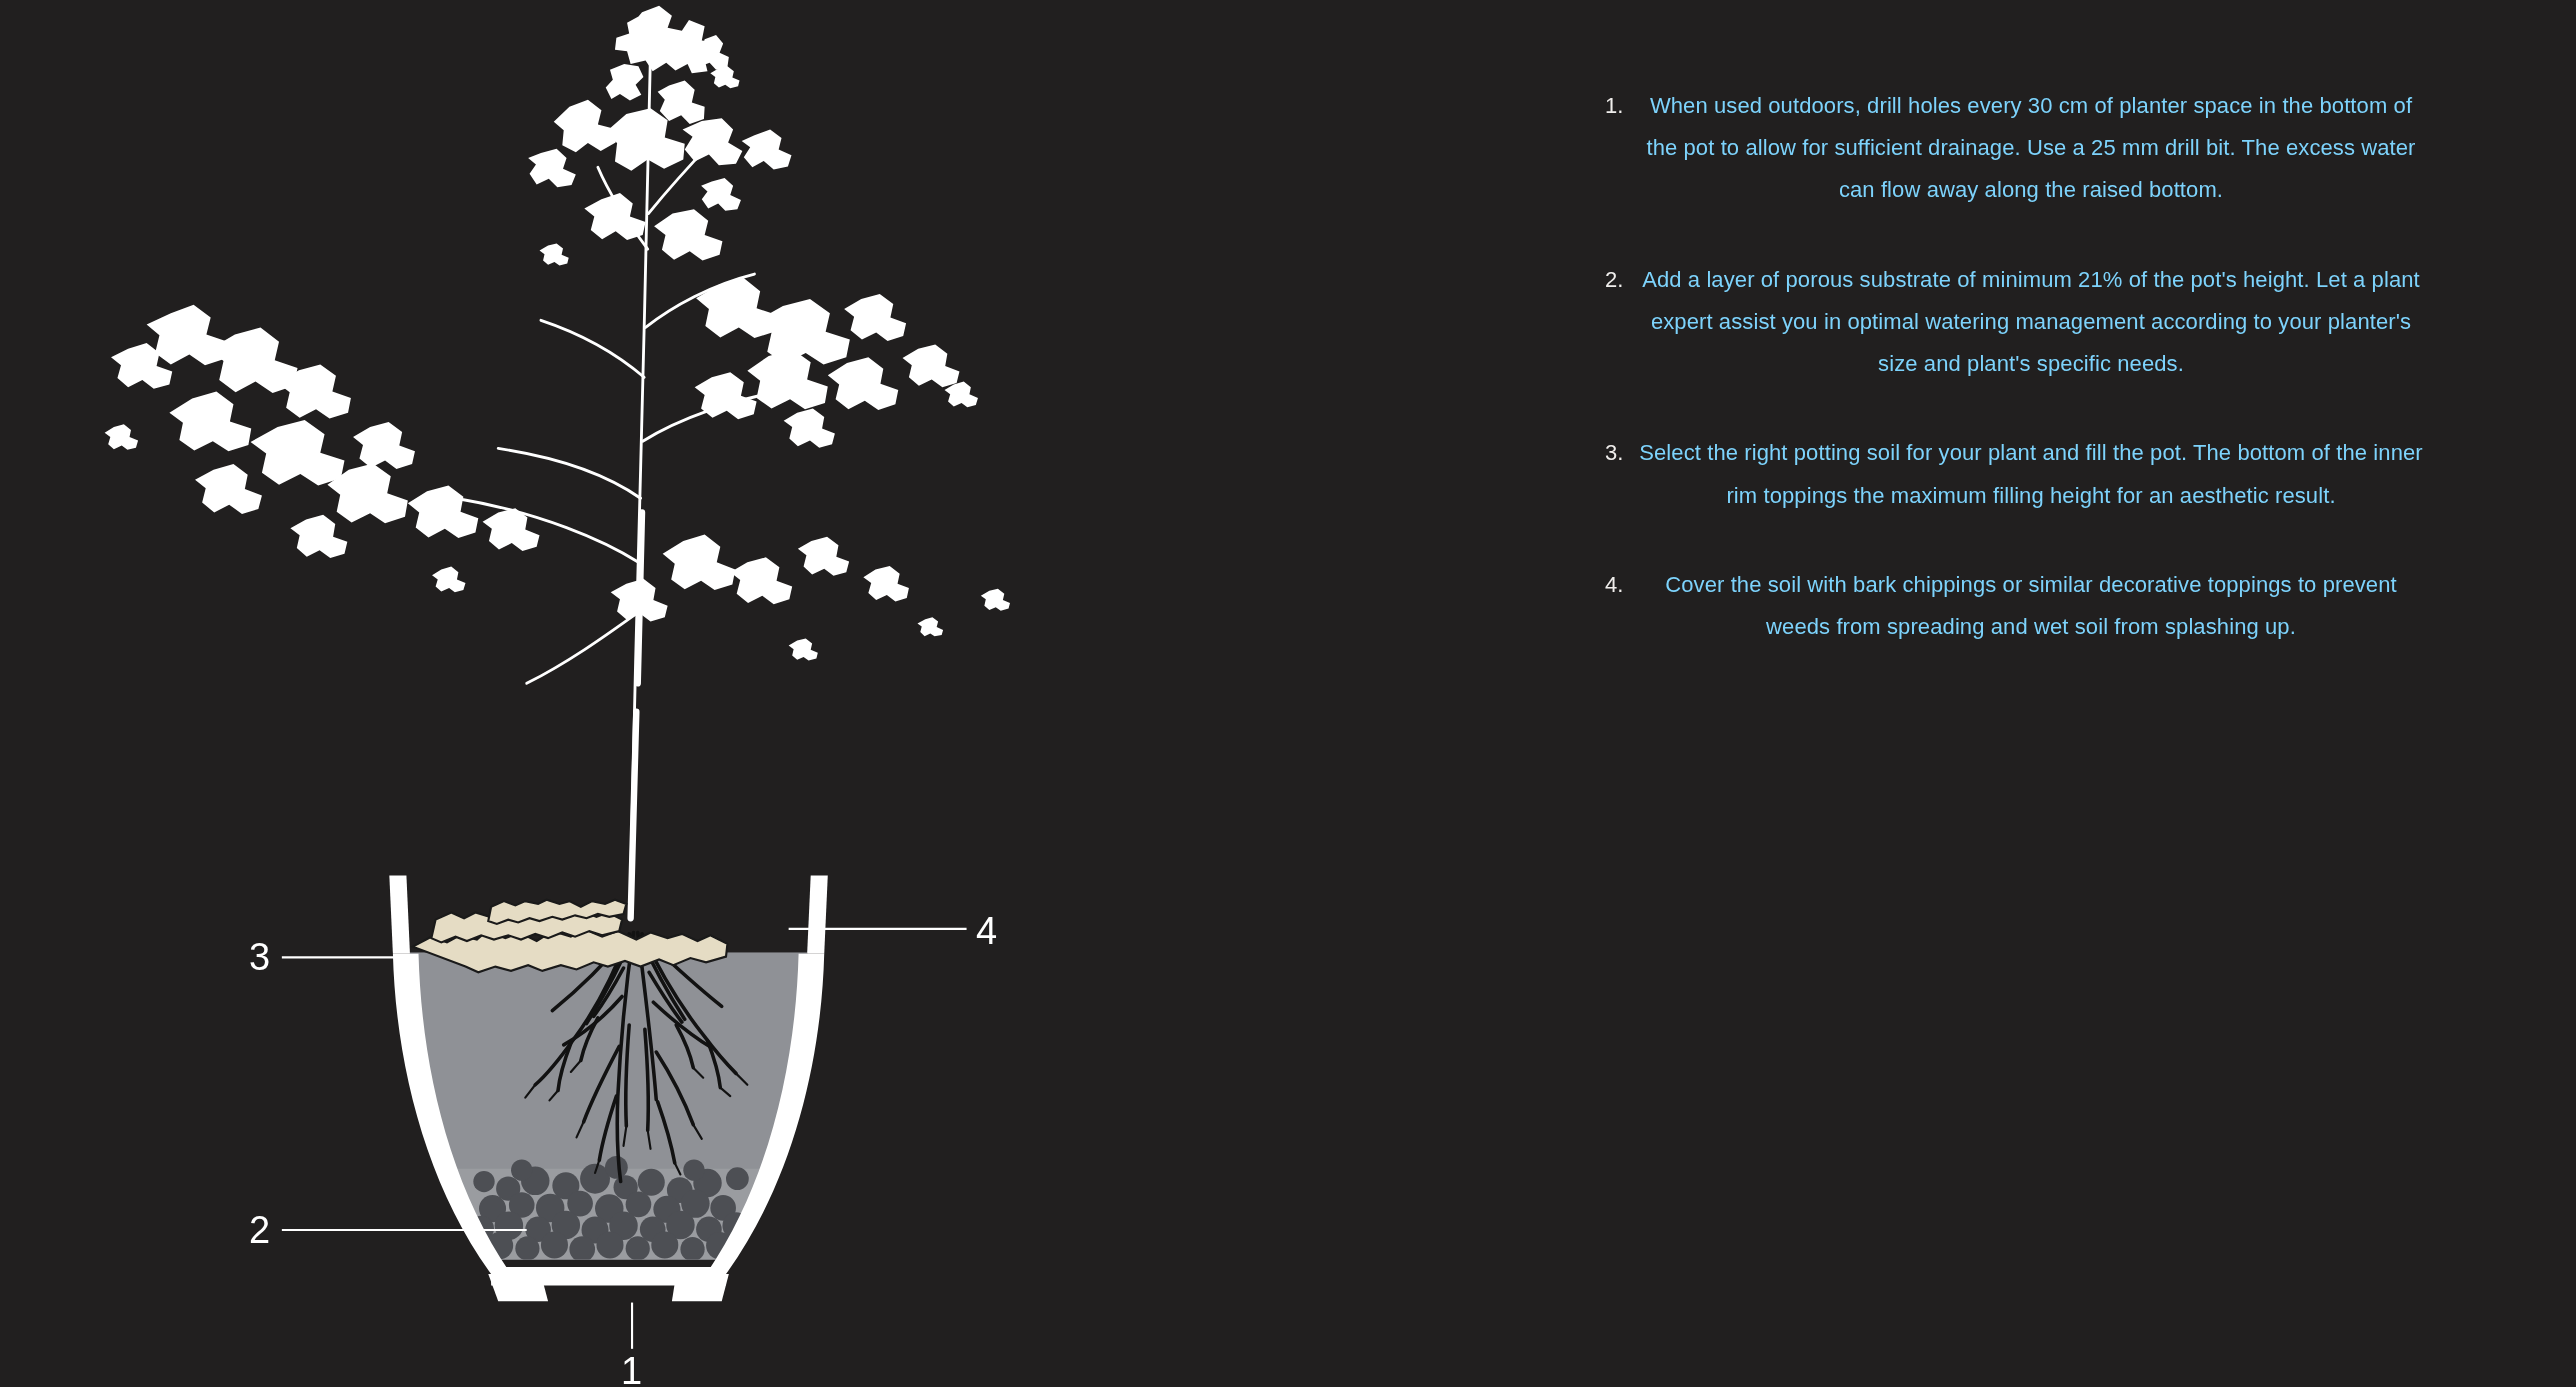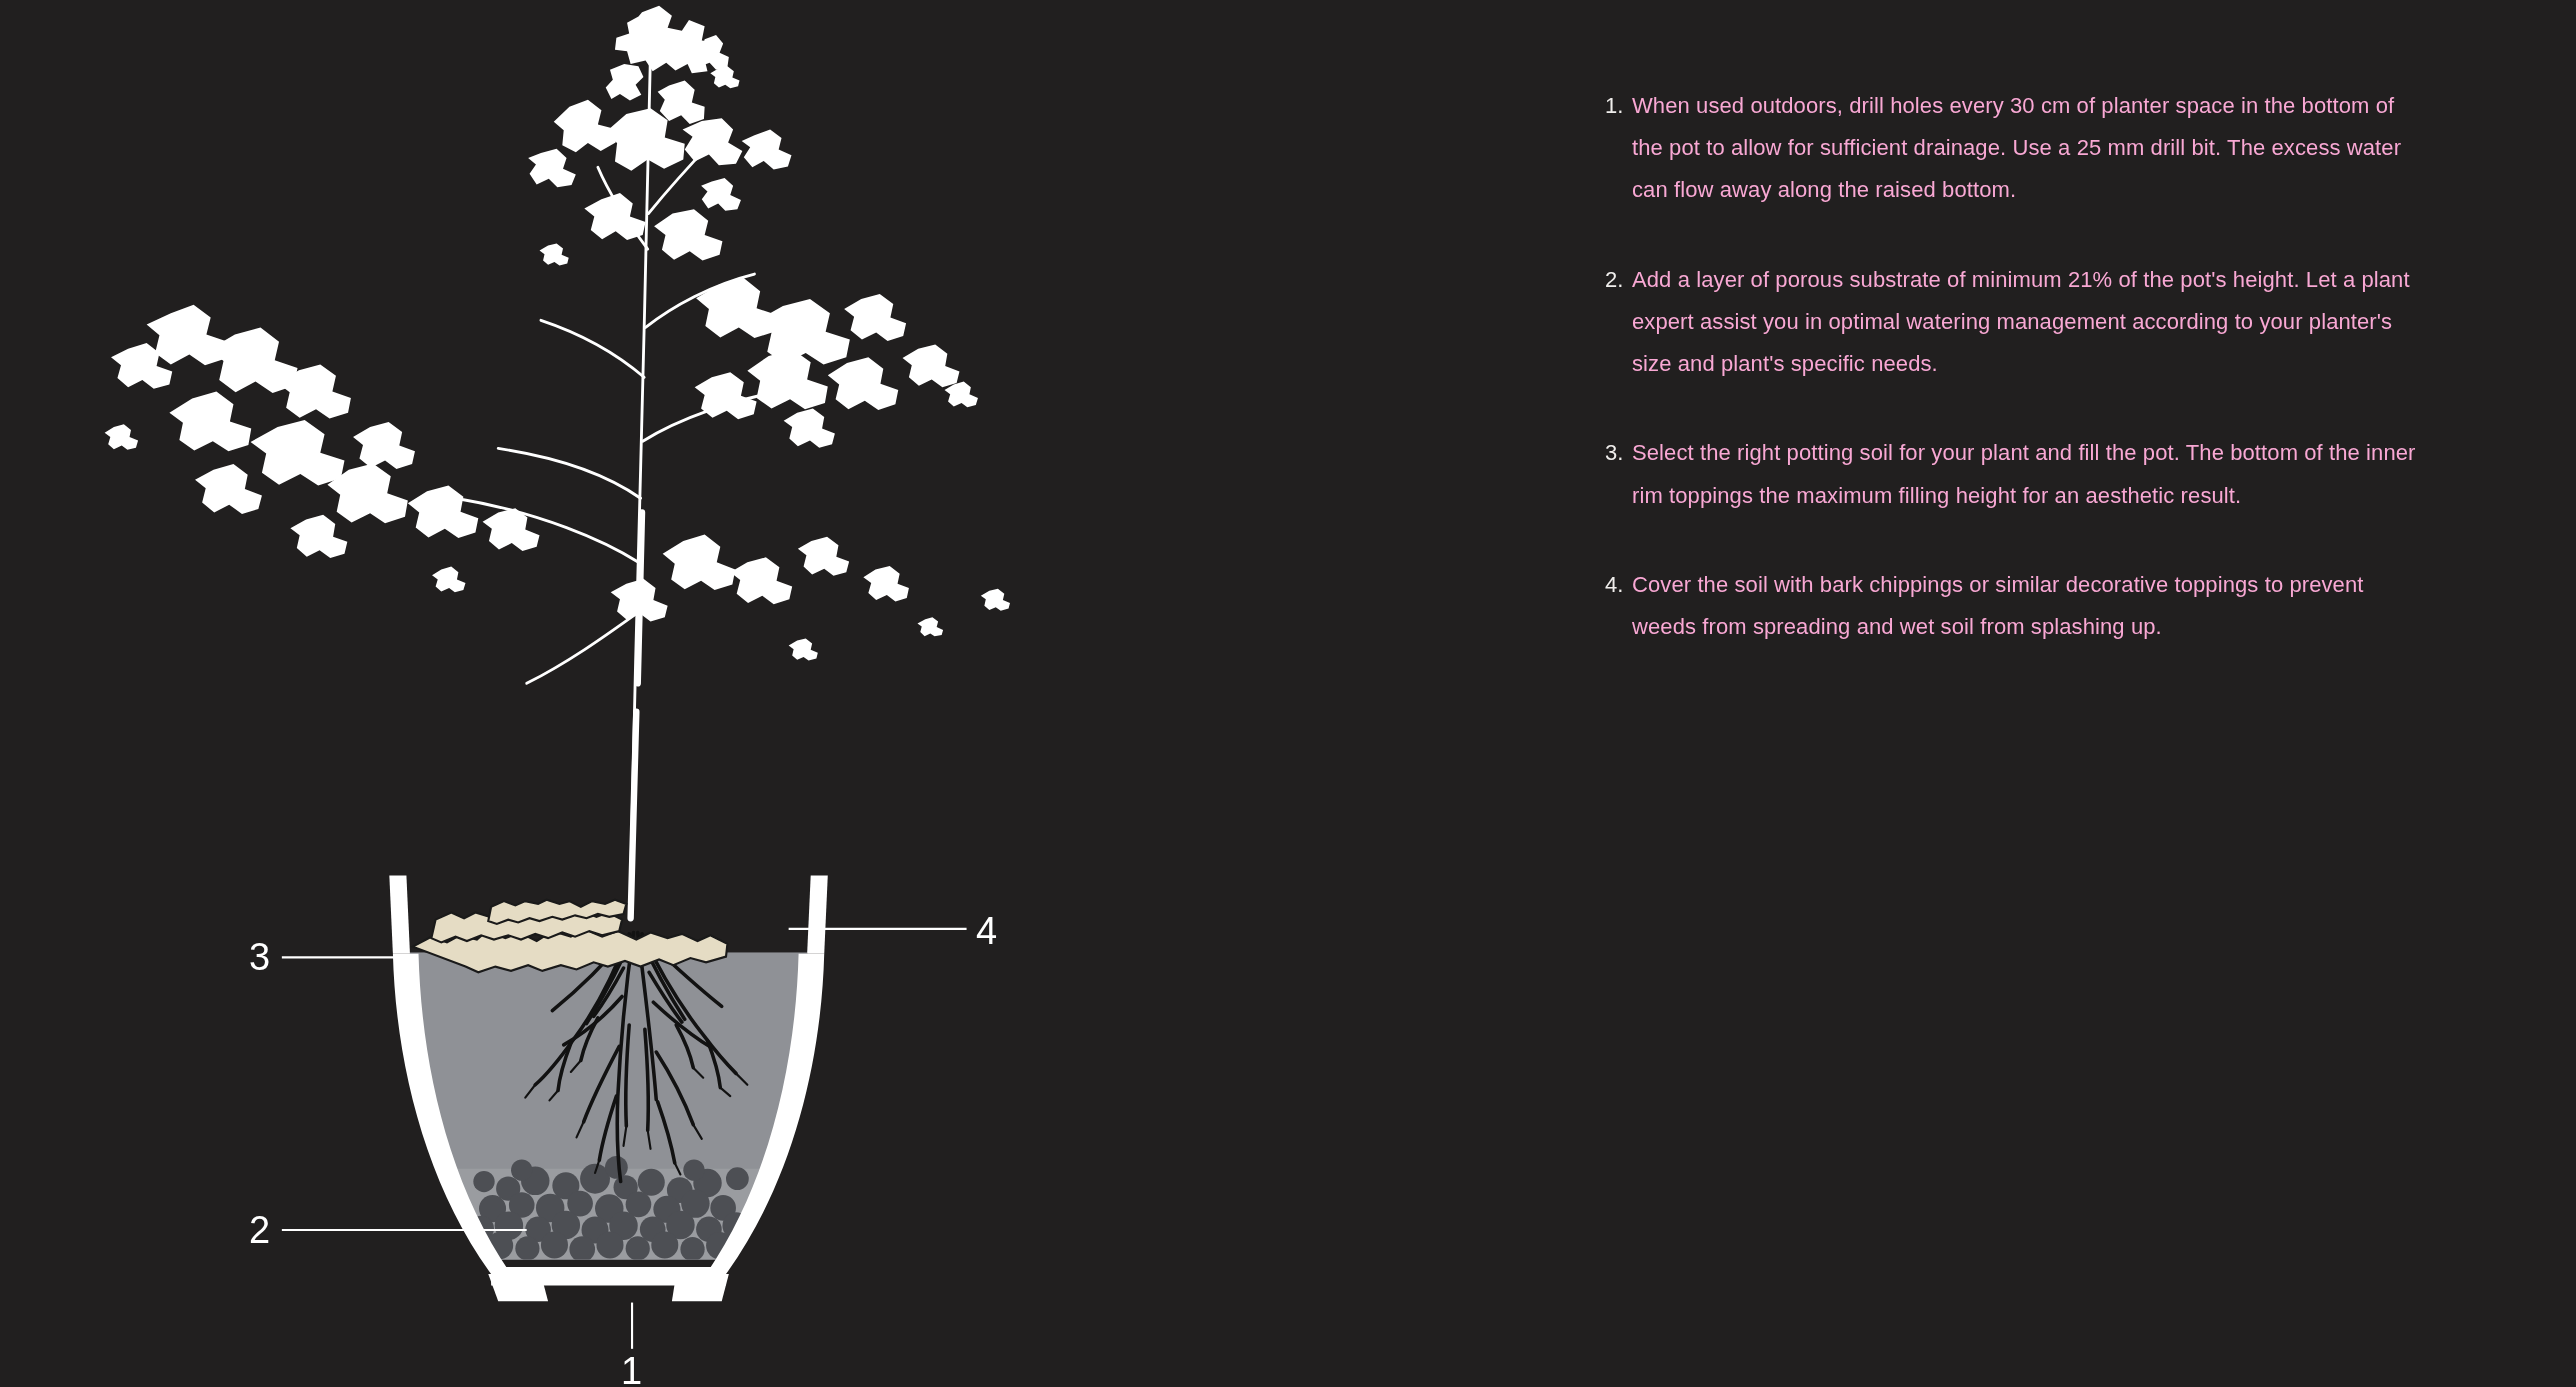--- a/index.html
+++ b/index.html
@@ -83,25 +83,26 @@
     flex: 0 0 auto;
     width: 27px;
     color: #F0EEEC;
     font-size: 22px;
     line-height: 1.92;
     font-weight: 400;
     text-align: left;
   }
   .step-text {
     flex: 1 1 auto;
-    color: #f9a8d4;
+    color: #7dd3fc;
     font-size: 22px;
     line-height: 1.92;
     font-weight: 400;
     letter-spacing: 0.1px;
+    text-align: center;
   }
 </style>
 </head>
 <body>
 
 <div class="page">
 
   <div class="illustration">
     <svg viewBox="0 0 1700 1950" preserveAspectRatio="xMidYMid meet">
       <defs>

